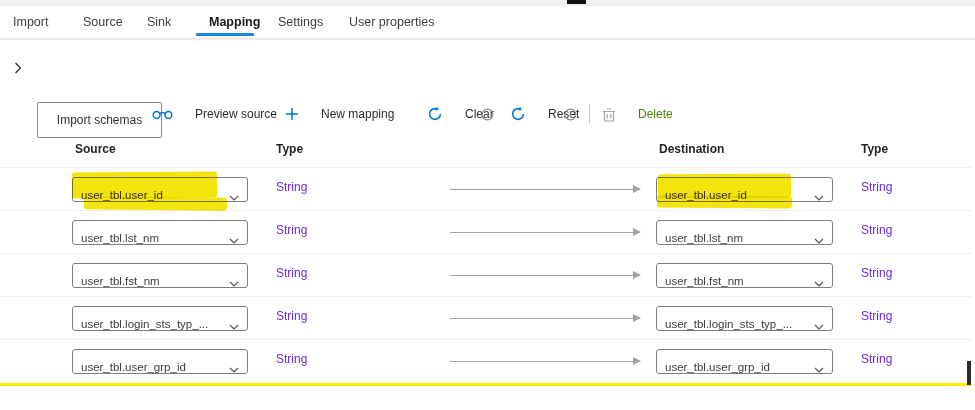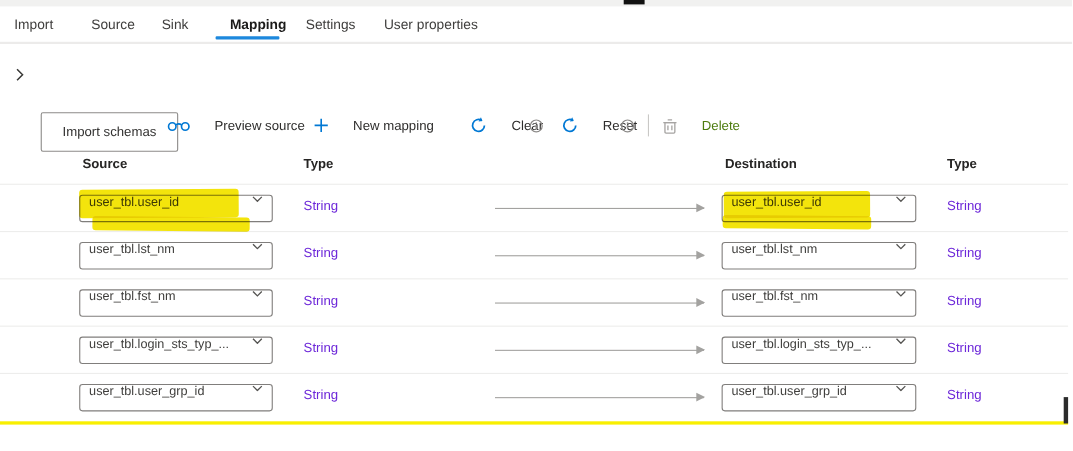--- a/index.html
+++ b/index.html
@@ -33,21 +33,21 @@
   .tb-item { position:absolute; top:0; height:28px; display:flex; align-items:center; gap:22px; cursor:pointer; }
   .tb-label { font-size:12px; color:#2e2d2c; white-space:nowrap; }
   .tb-label.disabled { color:#4d7c0f; }
   .tb-info { position:absolute; top:8px; width:13px; height:13px; cursor:pointer; }
   .tb-divider { position:absolute; left:589px; top:4px; width:1px; height:20px; background:#c9c8c6; }
   
   .thead-label { position:absolute; top:142px; font-weight:bold; font-size:12px; color:#262524; }
   .trow { position:absolute; left:0; width:971px; height:43px; border-top:1px solid #ededec; background:#fff; }
   .dd {
     position:absolute; top:9px; height:25px; background:transparent;
-    border:1px solid #807e7c; border-radius:3px; display:flex; align-items:flex-start;
+    border:1px solid #807e7c; border-radius:3px; display:flex; align-items:flex-end;
     padding:0 8px; cursor:pointer;
   }
   .dd-src { left:72px; width:176px; }
   .dd-dst { left:656px; width:177px; }
   .dd-text { flex:1; font-size:11.5px; color:#3e3d3b; white-space:nowrap; overflow:hidden; }
   .dd-chev { flex:none; margin-left:4px; }
   .type-text { position:absolute; top:12px; font-size:12px; color:#6d28d9; }
   .type-src { left:276px; }
   .type-dst { left:861px; }
   .maparrow { position:absolute; left:450px; top:21px; width:190px; height:1px; background:#a3a2a0; }

